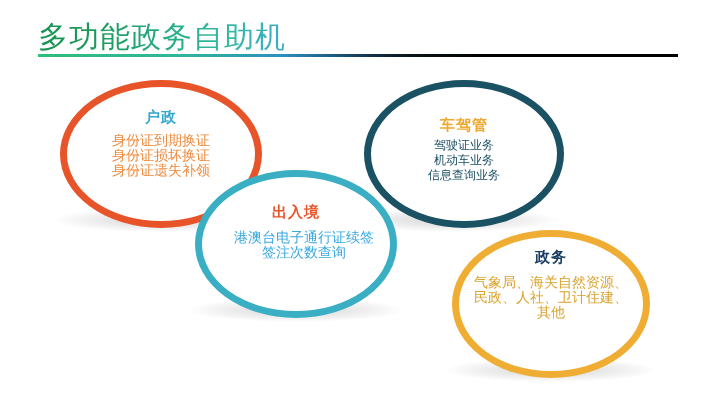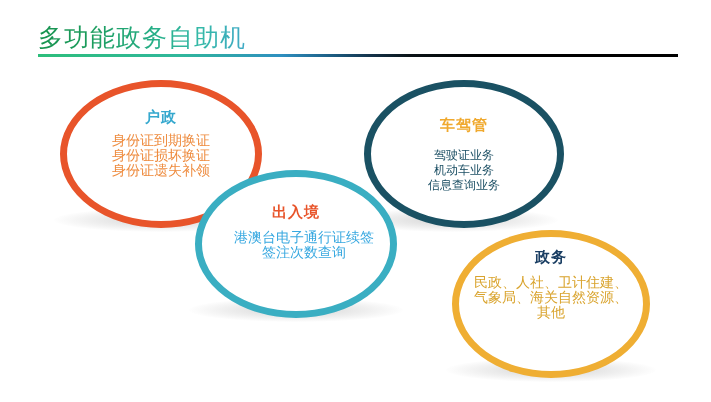--- a/index.html
+++ b/index.html
@@ -29,21 +29,21 @@
     position: absolute;
     left: 38px;
     top: 22px;
     width: 640px;
     height: 40px;
   }
   #slide-title {
     position: absolute;
     left: 0;
     top: 0;
-    font-size: 25px;
+    font-size: 30px;
     line-height: 30px;
     letter-spacing: 1px;
     font-weight: 400;
     white-space: nowrap;
     background: linear-gradient(90deg, #17924F 0%, #1B9C5C 25%, #26AE86 55%, #35B9A8 78%, #3FA9C6 100%);
     -webkit-background-clip: text;
     background-clip: text;
     color: transparent;
     -webkit-text-fill-color: transparent;
   }
@@ -121,21 +121,21 @@
     left: 364px;
     top: 80px;
     width: 200px;
     height: 148px;
     border-width: 7px;
     border-color: #1A5163;
     z-index: 3;
   }
   #bubble-chejiaguan .bubble-content { top: 28px; }
   #bubble-chejiaguan .bubble-title { color: #F0A92E; }
-  #bubble-chejiaguan .bubble-lines { color: #1A4E63; margin-top: 13px; font-size: 12px; }
+  #bubble-chejiaguan .bubble-lines { color: #1A4E63; margin-top: 3px; font-size: 12px; }
 
   #shadow-chejiaguan {
     left: 346px;
     top: 208px;
     width: 212px;
     height: 24px;
     z-index: 1;
   }
 
   
@@ -226,20 +226,20 @@
         <div>港澳台电子通行证续签</div>
         <div>签注次数查询</div>
       </div>
     </div>
   </div>
 
   <div class="bubble" id="bubble-zhengwu">
     <div class="bubble-content">
       <div class="bubble-title">政务</div>
       <div class="bubble-lines">
+        <div>气象局、海关自然资源、</div>
         <div>民政、人社、卫计住建、</div>
-        <div>气象局、海关自然资源、</div>
         <div>其他</div>
       </div>
     </div>
   </div>
 
 </div>
 
 </body></html>

